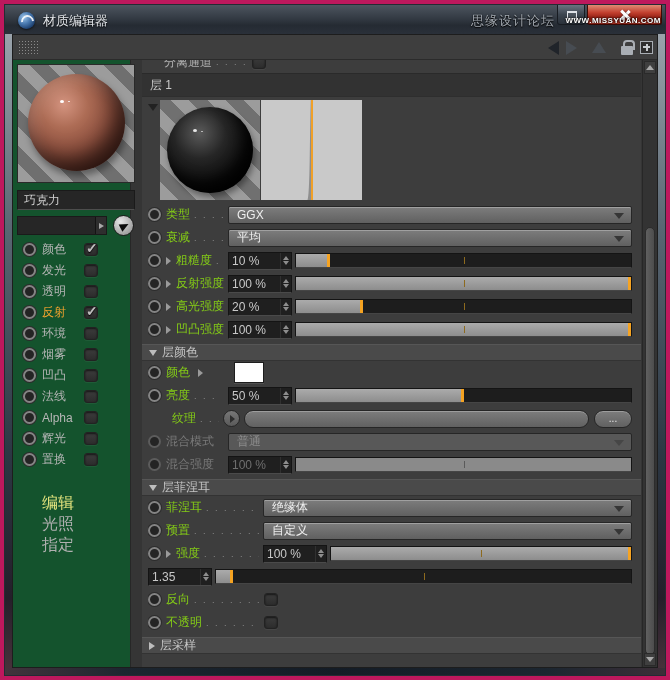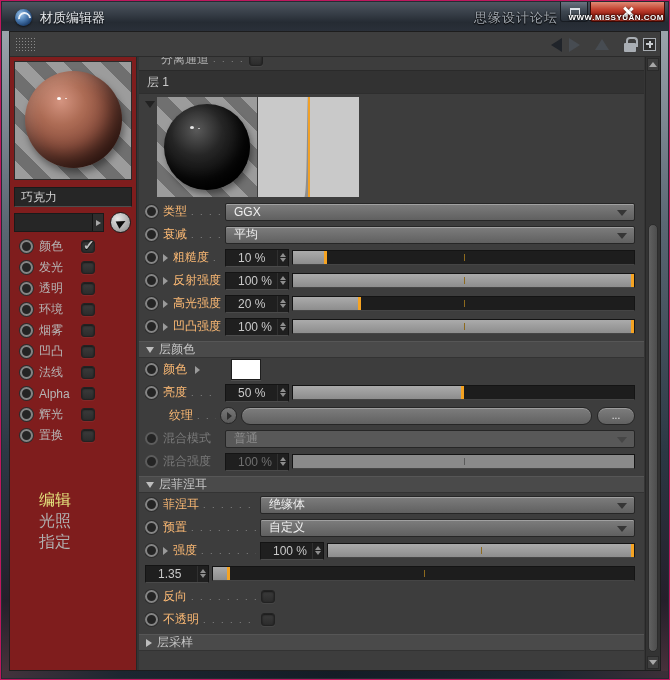--- a/index.html
+++ b/index.html
@@ -1,19 +1,19 @@
 <!DOCTYPE html>
 <html><head>
 <meta charset="utf-8">
 <style>
   * { margin:0; padding:0; box-sizing:border-box; }
   html,body { background:#111; }
   body { font-family:"Liberation Sans", sans-serif; }
 
-  .win { position:relative; width:670px; height:680px; background:#252b33; border:1px solid #be185d; overflow:hidden; }
+  .win { position:relative; width:670px; height:680px; background:#252b33; border:4px solid #be185d; overflow:hidden; }
 
   
   .titlebar { position:absolute; top:1px; left:1px; right:1px; height:29px;
     background:linear-gradient(180deg,#4d555f 0%,#343b44 45%,#252b33 70%,#2a3039 100%); }
   .app-icon { position:absolute; left:13px; top:7px; width:17px; height:17px; border-radius:50%;
     background:radial-gradient(circle at 35% 32%,#9cc4e8 0%,#4a7ab0 40%,#1c3f6e 75%,#0b2242 100%);
     box-shadow:0 1px 2px rgba(0,0,0,.6); }
   .app-icon::after { content:''; position:absolute; left:3px; top:3px; width:9px; height:9px; border-radius:50%;
     border:2px solid rgba(255,255,255,.85); border-right-color:transparent; border-bottom-color:transparent;
     transform:rotate(40deg); }
@@ -55,21 +55,21 @@
   .lock { position:relative; width:12px; height:9px; background:#a9aeb4; border-radius:1px; margin-top:6px; margin-left:8px; }
   .lock::before { content:''; position:absolute; top:-6px; left:2px; width:8px; height:8px;
     border:2px solid #a9aeb4; border-bottom:none; border-radius:4px 4px 0 0; }
   .plus-box { position:relative; width:13px; height:13px; border:1.5px solid #a9aeb4; background:#2e2e2e; }
   .plus-box::before { content:''; position:absolute; left:4.5px; top:1.5px; width:2px; height:7px; background:#c8ccd0; }
   .plus-box::after  { content:''; position:absolute; left:2px; top:4px; width:7px; height:2px; background:#c8ccd0; }
 
   .main { position:absolute; top:25px; left:0; right:0; bottom:0; background:#353535; }
 
   
-  .sidebar { position:absolute; left:0; top:0; bottom:0; width:127px; background:#7f1d1d; border-right:1px solid #272727; }
+  .sidebar { position:absolute; left:0; top:0; bottom:0; width:118px; background:#14532d; border-right:1px solid #272727; }
   .mat-preview { position:absolute; left:4px; top:4px; width:118px; height:119px; border:1px solid #2a2a2a;
     background:repeating-linear-gradient(45deg,#9c9c9c 0 13px,#6f6f6f 13px 26px); overflow:hidden; }
   .matball { position:absolute; left:10px; top:9px; width:97px; height:97px; border-radius:50%;
     background:radial-gradient(circle at 37% 31%,#d49480 0%,#ad6c55 26%,#8c4f3e 52%,#60externalLink2f24 78%,#381a10 96%);
     background:radial-gradient(circle at 37% 31%,#d49480 0%,#ad6c55 26%,#8c4f3e 52%,#602f24 78%,#381a10 96%);
     box-shadow:inset -10px -12px 20px rgba(0,0,0,.55), inset 6px 8px 14px rgba(255,255,255,.12), 2px 5px 7px rgba(0,0,0,.4); }
   .matball::after { content:''; position:absolute; left:32px; top:26px; width:4px; height:3px; background:#fff; border-radius:50%;
     box-shadow:7px 0 0 -1px rgba(255,255,255,.95); }
   .name-field { position:absolute; left:4px; top:130px; width:118px; height:20px; background:#262626;
     border:1px solid #1a1a1a; border-bottom-color:#4d4d4d; color:#d2d2d2; font-size:12px; line-height:18px; padding-left:6px; }
@@ -118,36 +118,36 @@
     box-shadow:inset -8px -10px 14px rgba(0,0,0,.8), 2px 4px 6px rgba(0,0,0,.4); }
   .ball-black::after { content:''; position:absolute; left:26px; top:22px; width:4px; height:3px; background:#e8e8e8;
     border-radius:50%; box-shadow:7px 1px 0 -1px rgba(230,230,230,.9); }
   .curve-tile { position:absolute; left:119px; top:3px; width:101px; height:100px; background:#c9c9c9; overflow:hidden; }
   .curve-tile svg { position:absolute; inset:0; width:100%; height:100%; }
   .curve-line { position:absolute; left:50%; top:0; bottom:0; width:2px; margin-left:-1px; background:#f0a028; }
 
   .prow { display:flex; align-items:center; height:23px; padding-left:6px; padding-right:9px; }
   .lblcol { display:flex; align-items:center; flex:none; overflow:hidden; }
   .lblcol.w1 { width:80px; } .lblcol.w2 { width:115px; }
-  .plabel { font-size:12px; color:#fdba74; margin-left:5px; white-space:nowrap; }
+  .plabel { font-size:12px; color:#84cc16; margin-left:5px; white-space:nowrap; }
   .prow.disabled .plabel, .prow.disabled .dots { color:#787878; }
   .exp { width:0; height:0; border-left:5px solid #9a9a9a; border-top:4px solid transparent; border-bottom:4px solid transparent;
     margin-left:5px; flex:none; }
 
   .dropdown { flex:1; height:18px; background:linear-gradient(180deg,#7d7d7d,#606060); border:1px solid #262626; border-radius:2px;
     box-shadow:inset 0 1px 0 rgba(255,255,255,.28); display:flex; align-items:center; padding:0 8px; position:relative;
     font-size:12px; color:#efefef; }
   .dropdown::after { content:''; position:absolute; right:7px; top:6px; width:0; height:0;
     border-left:5.5px solid transparent; border-right:5.5px solid transparent; border-top:6px solid #363636; }
   .dropdown.disabled { background:#585858; color:#8c8c8c; box-shadow:none; }
   .dropdown.disabled::after { border-top-color:#464646; }
 
   .spinner { flex:none; width:64px; height:18px; background:#1f1f1f; border:1px solid #141414; border-bottom-color:#4a4a4a;
     display:flex; align-items:center; }
-  .spinner .val { flex:1; font-size:12px; color:#c9c9c9; padding-left:12px; white-space:nowrap; }
+  .spinner .val { flex:1; font-size:12px; color:#c9c9c9; padding-left:3px; white-space:nowrap; }
   .spinner .arr { flex:none; width:11px; height:100%; border-left:1px solid #303030; display:flex; flex-direction:column;
     align-items:center; justify-content:center; gap:1px; }
   .spinner .arr i { display:block; width:0; height:0; border-left:3px solid transparent; border-right:3px solid transparent; }
   .spinner .arr .u { border-bottom:4px solid #8e8e8e; } .spinner .arr .d { border-top:4px solid #8e8e8e; }
   .prow.disabled .spinner .val { color:#6f6f6f; }
 
   .slider { flex:1; height:15px; margin-left:3px; background:#1d1d1d; border:1px solid #141414; border-bottom-color:#454545;
     position:relative; }
   .slider .fill { position:absolute; left:0; top:0; bottom:0; background:linear-gradient(180deg,#ababab,#8d8d8d); }
   .slider .fill::after { content:''; position:absolute; right:0; top:0; bottom:0; width:3px; background:#f5a322; }
@@ -244,20 +244,25 @@
           <div class="chrow">
               <span class="radio"></span>
               <span class="lbl">发光</span>
               <span class="cb"></span>
             </div>
           <div class="chrow">
               <span class="radio"></span>
               <span class="lbl">透明</span>
               <span class="cb"></span>
             </div>
+          <div class="chrow hl">
+              <span class="radio"></span>
+              <span class="lbl">反射</span>
+              <span class="cb checked"></span>
+            </div>
           <div class="chrow">
               <span class="radio"></span>
               <span class="lbl">环境</span>
               <span class="cb"></span>
             </div>
           <div class="chrow">
               <span class="radio"></span>
               <span class="lbl">烟雾</span>
               <span class="cb"></span>
             </div>

